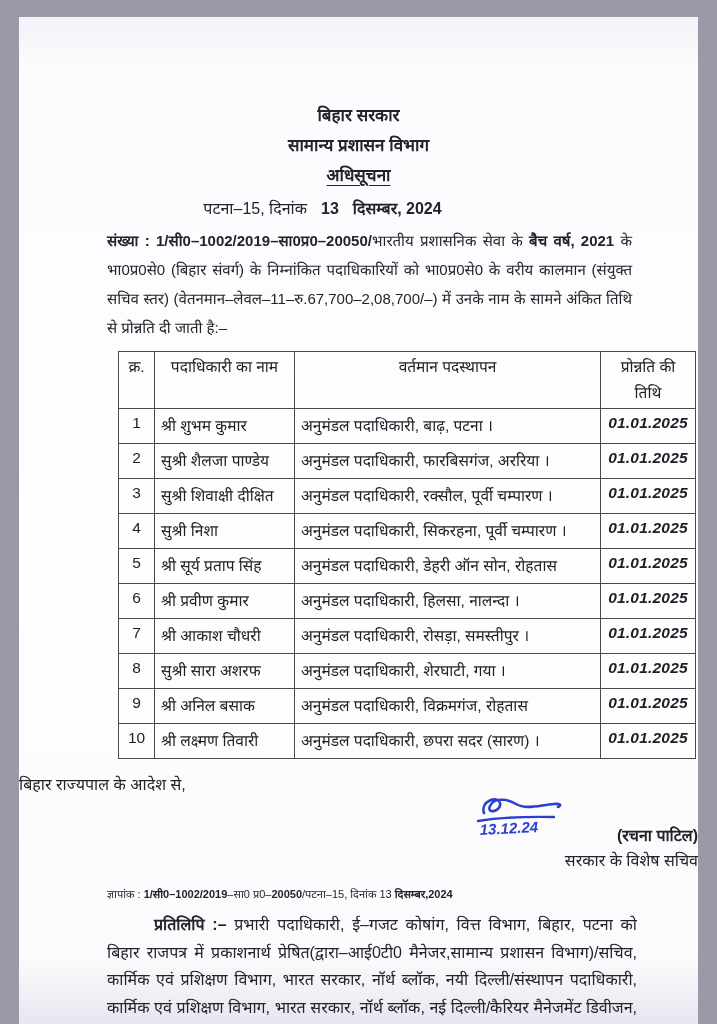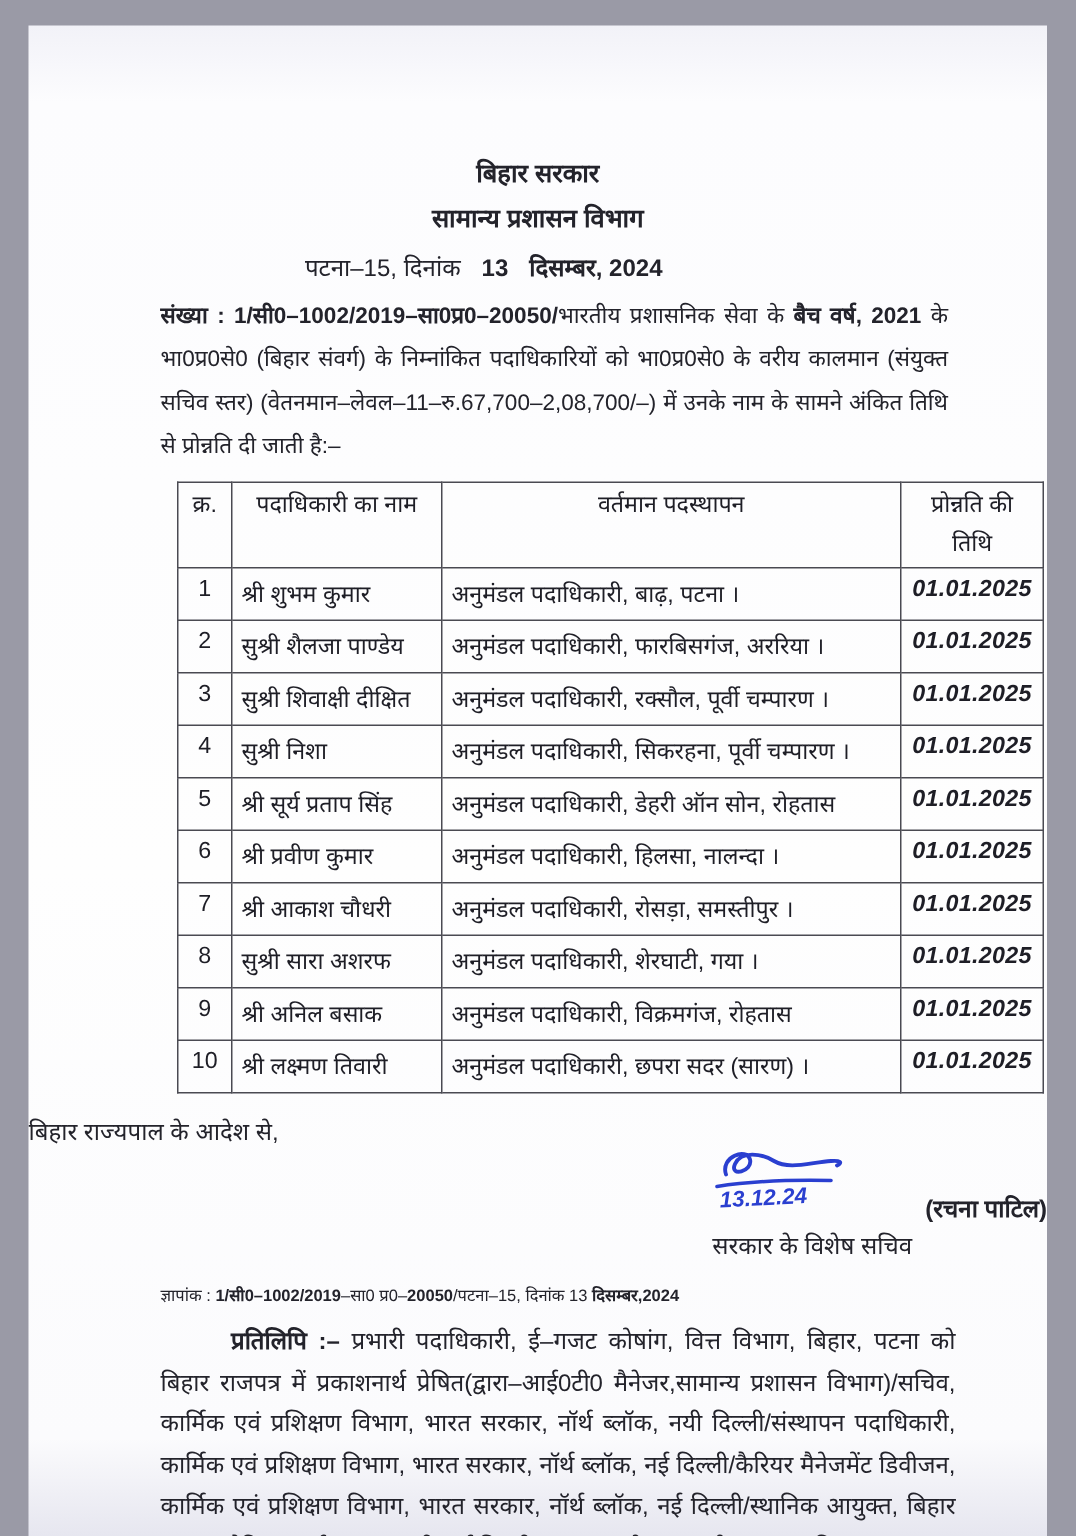--- a/index.html
+++ b/index.html
@@ -38,37 +38,38 @@
   }
   table.main th{ font-weight:400; text-align:center; height:52px; line-height:26px; white-space:normal;}
   th.col-date{ line-height:25px; padding-top:4px;}
   table.main td{ height:27px; padding-top:5px;}
   td.c-sl{ text-align:center;}
   td.c-date{ text-align:center; font-weight:600; letter-spacing:.2px;font-style:italic;}
   col.w-sl{width:36px;} col.w-name{width:140px;} col.w-post{width:306px;} col.w-date{width:95px;}
   .sign-block{ position:relative; margin-top:14px; font-size:16px;}
   .by-order{ text-align:left; padding-right:75px;}
   .sig-name{ text-align:right; margin-top:29px; font-weight:700;}
-  .sig-desig{ text-align:right; padding-right:90px; margin-top:3px;}
+  .sig-desig{ text-align:right; margin-top:3px;}
   .sig-draw{ position:absolute; right:118px; top:18px; width:130px; height:58px;}
   .memo-line{ margin:11px 60px 0 88px; font-size:11px; line-height:24px;}
   .copy-para{
     margin:5px 61px 0 88px;
     font-size:16px; line-height:27.5px;
     text-align:justify; text-indent:47px;
   }
 </style>
 </head>
 <body>
 
 <div class="page">
 
   <div class="doc-header">
     <div>बिहार सरकार</div>
     <div>सामान्य प्रशासन विभाग</div>
+    <div class="doc-title">अधिसूचना</div>
   </div>
 
   <div class="place-date"><span>पटना–15, दिनांक</span><b>13</b><b>दिसम्बर, 2024</b></div>
 
   <div class="subject"><b>संख्या : 1/सी0–1002/2019–सा0प्र0–20050/</b><span>भारतीय प्रशासनिक सेवा के </span><b>बैच वर्ष, 2021</b><span> के  भा0प्र0से0 (बिहार संवर्ग) के निम्नांकित पदाधिकारियों को भा0प्र0से0 के वरीय कालमान (संयुक्त सचिव स्तर) (वेतनमान–लेवल–11–रु.67,700–2,08,700/–) में उनके नाम के सामने अंकित तिथि से प्रोन्नति दी जाती है:–</span></div>
 
   <table class="main">
     <colgroup>
         <col class="w-sl">
         <col class="w-name">

